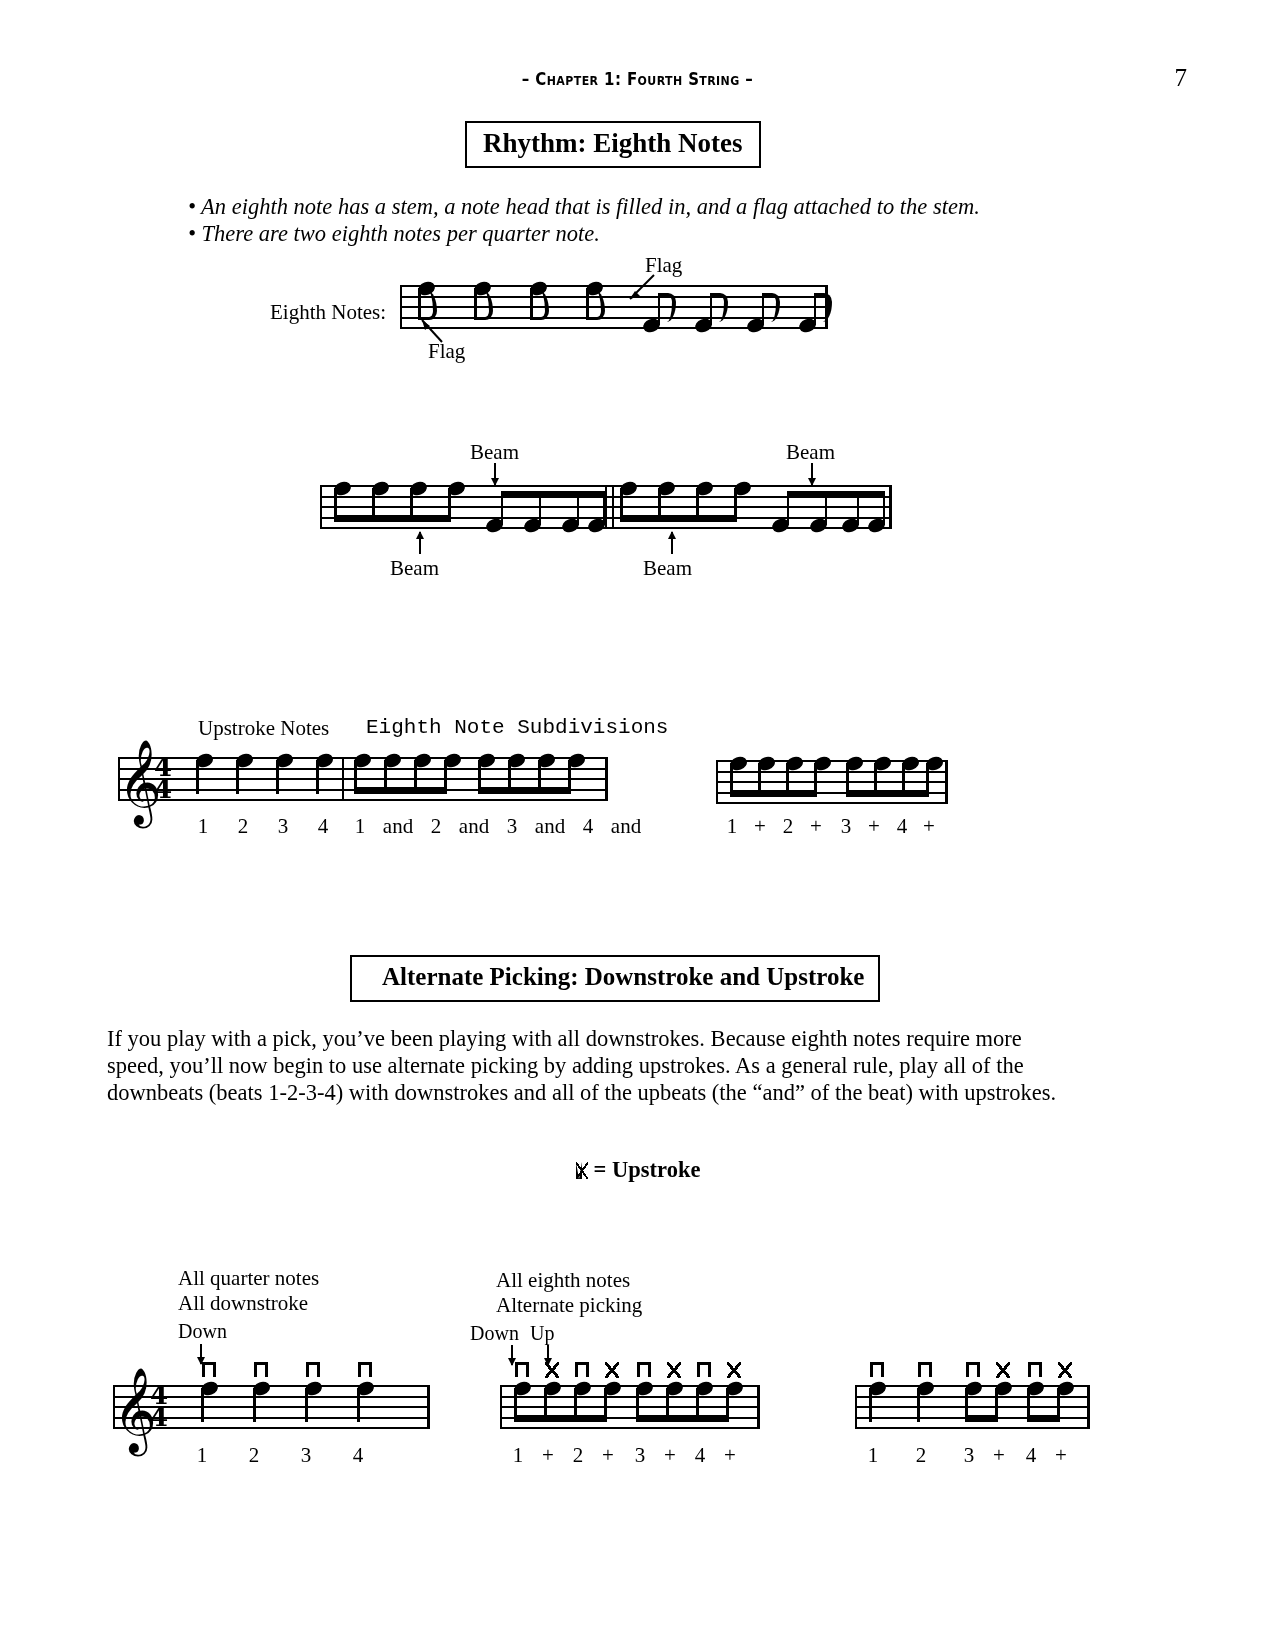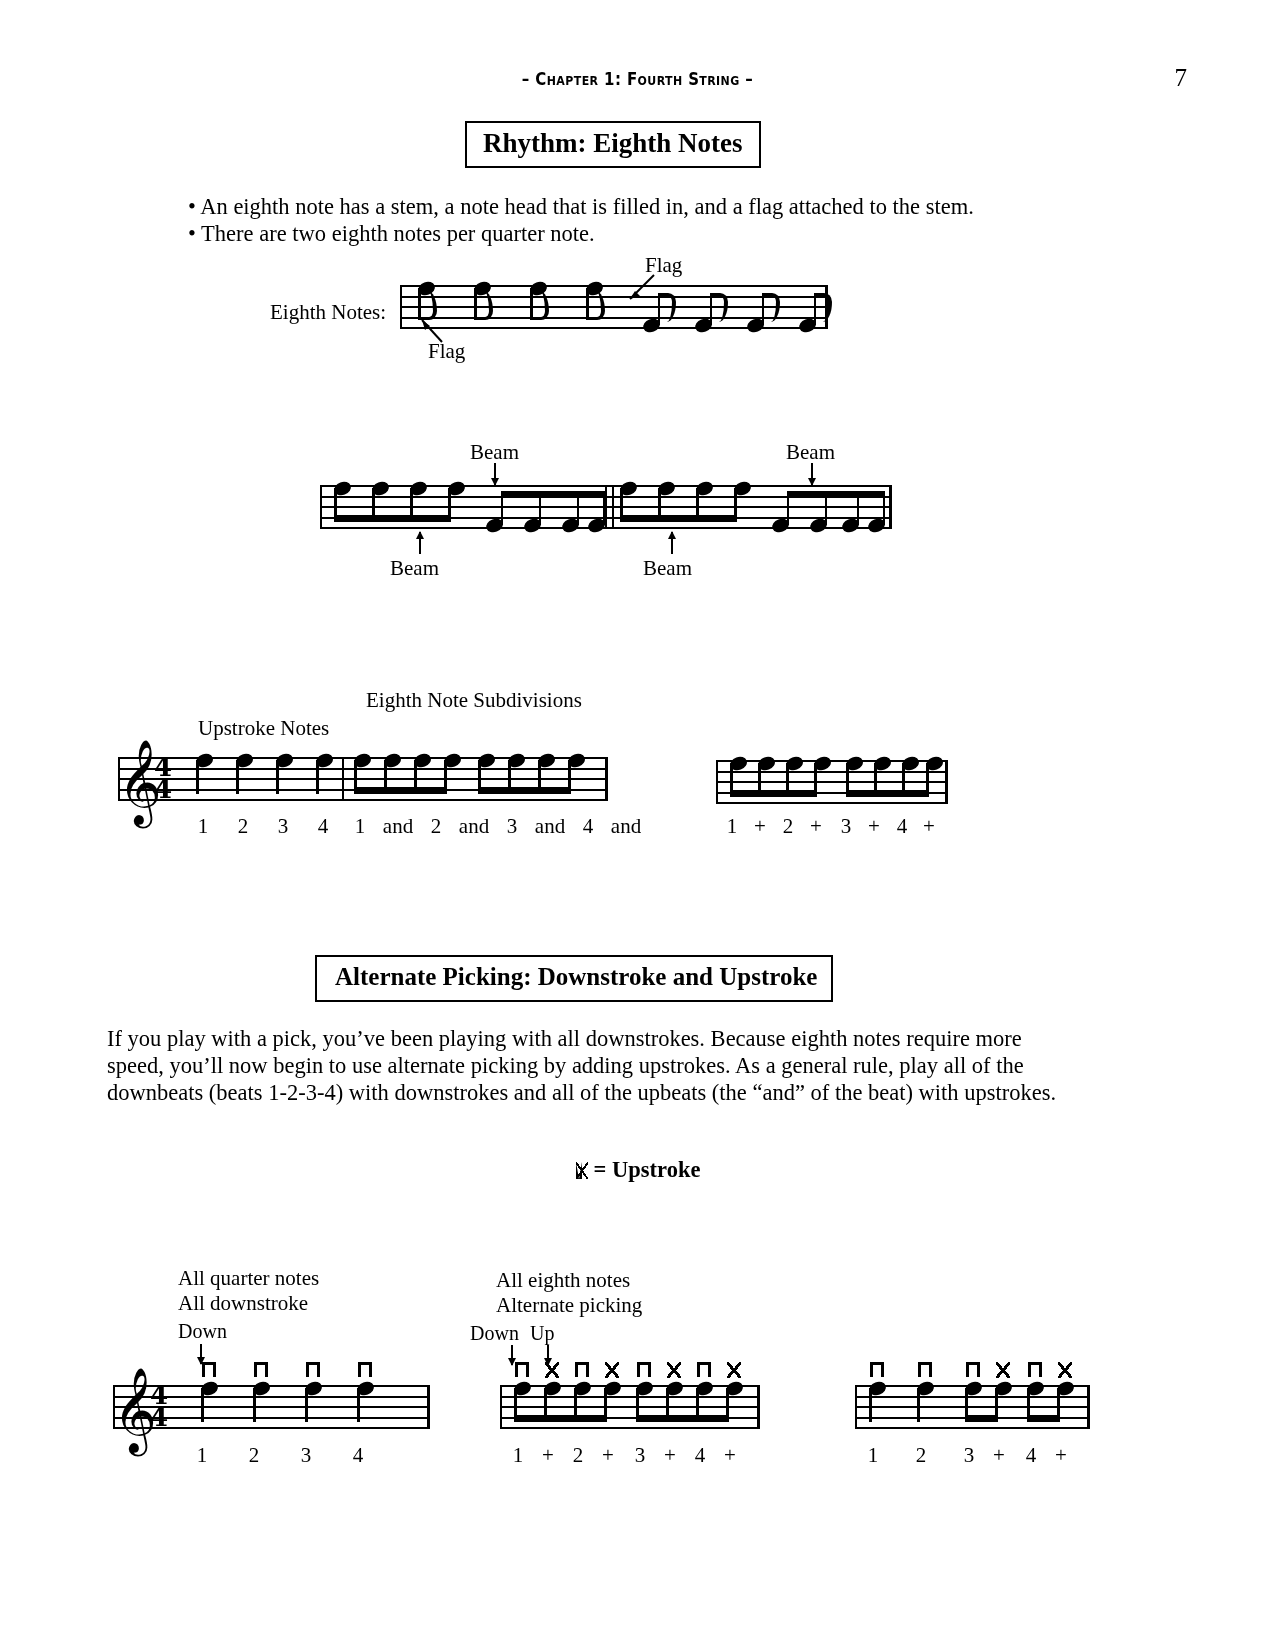--- a/index.html
+++ b/index.html
@@ -39,31 +39,31 @@
   .boxhead {
     position: absolute;
     border: 2px solid #000;
     font-weight: 700;
     font-size: 27px;
     padding: 6px 16px 9px 16px;
     white-space: nowrap;
     line-height: 1.05;
   }
   #rhythm-box { top: 121px; left: 465px; }
-  #picking-box { top: 955px; left: 315px; font-size: 25px; padding: 7px 14px 10px 18px;}
+  #picking-box { top: 955px; left: 350px; font-size: 25px; padding: 7px 14px 10px 30px;}
 
   
   .para {
     position: absolute;
     font-size: 22.5px;
     line-height: 1.19;
     text-align: left;
   }
   .bullets { top: 194px; left: 188px; width: 870px; }
-  .bullets div { white-space: nowrap; }
+  .bullets div { white-space: nowrap; font-style: italic; }
   #grouped-line { top: 402px; left: 216px; width: 820px; }
   #twicefast { top: 592px; left: 107px; width: 950px; }
   #plussign { top: 666px; left: 663px; width: 450px; }
   #picking-para { top: 1026px; left: 107px; width: 952px; }
 
   
   .lbl {
     position: absolute;
     font-size: 21px;
     white-space: nowrap;
@@ -344,21 +344,21 @@
       <div class="nh" style="left:522px; top:33.8px;"></div>
       <div class="stem" style="left:536.5px; top:6px; height:34px;"></div>
       <div class="nh" style="left:548px; top:33.8px;"></div>
       <div class="stem" style="left:562.5px; top:6px; height:34px;"></div>
       <div class="beam" style="left:466.5px; top:6px; width:98.6px;"></div>
     </div>
 
 
 
   <div class="lbl" style="top:716px; left:198px;">Upstroke Notes</div>
-  <div class="lbl" style="top:688px; left:366px;">Eighth Note Subdivisions</div>
+  <div class="lbl" style="top:716px; left:366px;font-family:Liberation Mono, monospace;">Eighth Note Subdivisions</div>
 
   <div class="staff" id="staff-counting" style="top:757px; left:118px; width:490px; height:44px;">
     <div class="lines">
       <i style="top:0px"></i>
         <i style="top:10.5px"></i>
         <i style="top:21px"></i>
         <i style="top:31.5px"></i>
         <i style="top:42px"></i>
     </div>
     <div class="barline" style="left:0; top:0; height:44px;"></div>

